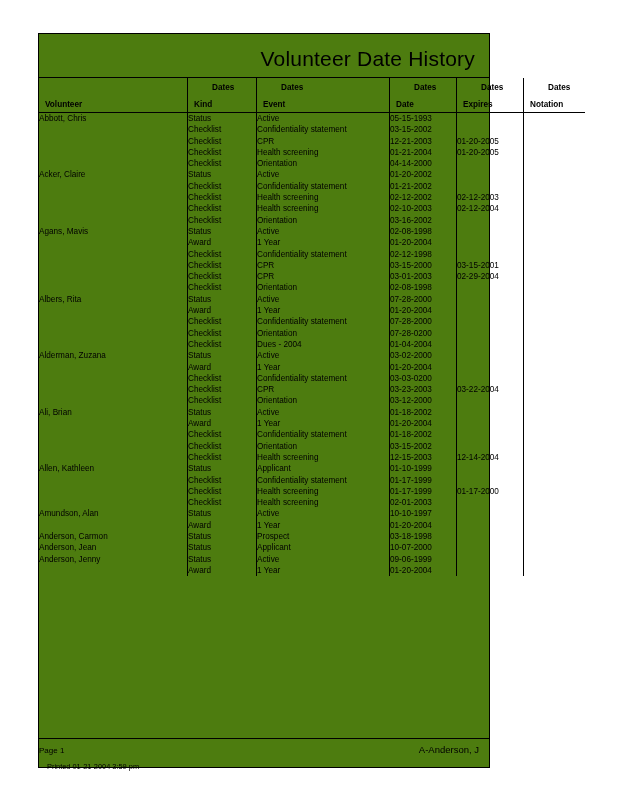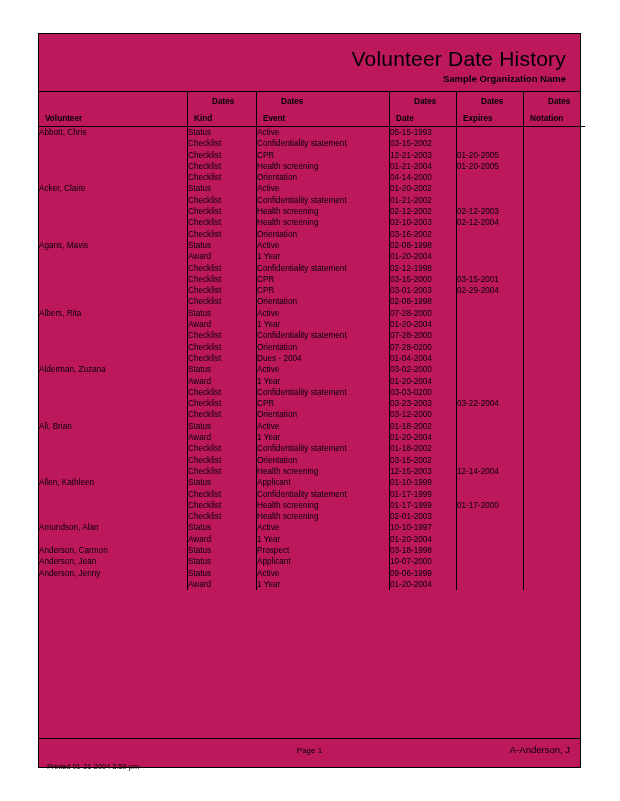--- a/index.html
+++ b/index.html
@@ -10,25 +10,25 @@
   body {
     width: 620px;
     height: 801px;
     font-family: "Liberation Sans", sans-serif;
     color: #000000;
   }
   .page {
     position: absolute;
     left: 38px;
     top: 33px;
-    width: 543px;
+    width: 452px;
     height: 735px;
     border: 1px solid #000000;
     box-sizing: border-box;
-    background: #be185d;
+    background: #4d7c0f;
   }
   
   .title-block {
     padding: 12px 14px 6px 14px;
     text-align: right;
     border-bottom: 1px solid #000000;
   }
   .doc-title {
     font-size: 21px;
     letter-spacing: 0.2px;
@@ -115,39 +115,37 @@
   .footer .fl {
     position: absolute;
     left: 8px;
     top: 23px;
     font-size: 7.4px;
   }
   .footer .fc {
     position: absolute;
     left: 0; right: 0;
     top: 7px;
-    text-align: center;
     font-size: 8px;
   }
   .footer .fr {
     position: absolute;
     right: 10px;
     top: 5px;
     font-size: 9.5px;
     margin-left: 17px;
   }
 </style>
 </head>
 <body>
 
 <div class="page">
 
   <div class="title-block">
     <div class="doc-title">Volunteer Date History</div>
-    <div class="doc-subtitle">Sample Organization Name</div>
   </div>
 
   <table class="grid">
     <tbody>
         <tr class="header-row">
       <td class="col-vol">
         <div class="hdr-inner"></div>
         <div class="hdr-bottom">Volunteer</div>
       </td>
       <td class="col-kind vline">

